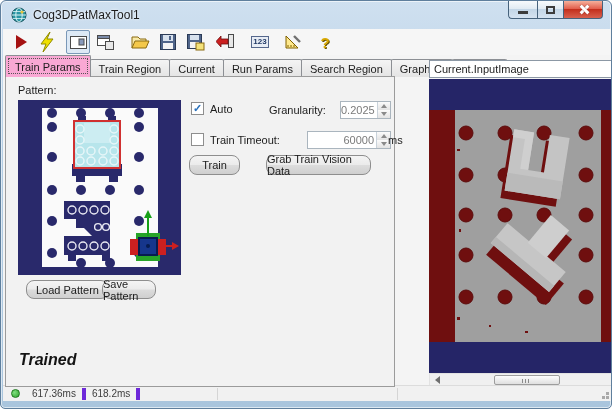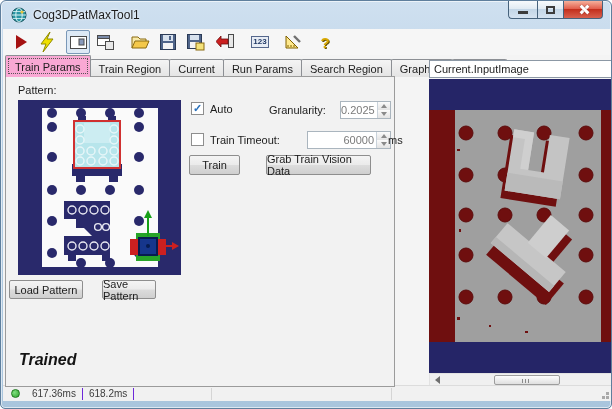--- a/index.html
+++ b/index.html
@@ -38,21 +38,21 @@
   
   .tabstrip { position:absolute; left:0; top:26px; right:0; height:22px; display:flex; align-items:flex-end; }
   .tab { height:18px; margin-right:0; padding:0 8px; font-size:11px; color:#1c1c1c; display:flex; align-items:center;
          background:linear-gradient(#f4f4f4,#e4e4e4); border:1px solid #8c8f94; border-bottom:none; border-radius:2px 2px 0 0; margin-left:-1px; }
   .tab.selected { height:22px; background:#f9a8d4; position:relative; z-index:3; padding:0 9px; outline:1px dotted #555; outline-offset:-4px; margin-left:2px; }
   
   .main { position:absolute; left:0; top:48px; right:0; height:308px; }
   .left-panel { position:absolute; left:2px; top:-1px; width:390px; height:311px; background:#f2f2f2; border:1px solid #9b9b9b; z-index:2; }
   .lbl { position:absolute; font-size:11px; color:#1c1c1c; }
   .pattern-box { position:absolute; left:12px; top:23px; width:163px; height:175px; }
-  .btn { position:absolute; font-size:11px; color:#1c1c1c; background:linear-gradient(#f4f4f4,#ebebeb 48%,#dcdcdc 52%,#cfcfcf); border:1px solid #8e8e8e; border-radius:2px; display:flex; align-items:center; justify-content:center; }
+  .btn { position:absolute; font-size:11px; color:#1c1c1c; background:linear-gradient(#f4f4f4,#ebebeb 48%,#dcdcdc 52%,#cfcfcf); border:1px solid #8e8e8e; border-radius:8px; display:flex; align-items:center; justify-content:center; }
   .checkbox { position:absolute; width:13px; height:13px; background:#fff; border:1px solid #8e8e8e; font-size:11px; line-height:11px; text-align:center; }
   .checkbox.checked::after { content:"✓"; color:#2a71bc; font-weight:bold; }
   .field { position:absolute; height:18px; background:#fff; border:1px solid #aab5be; display:flex; align-items:center;margin-left:8px; }
   .field .val { flex:1; text-align:right; font-size:11px; color:#7a7a7a; padding-right:2px; }
   .spin { width:14px; height:16px; display:flex; flex-direction:column; border-left:1px solid #c9d2da; }
   .spin div { flex:1; background:linear-gradient(#fbfbfb,#e3e3e3); display:flex; align-items:center; justify-content:center; }
   .spin .up::after { content:""; border-left:3px solid transparent; border-right:3px solid transparent; border-bottom:4px solid #8a8a8a; }
   .spin .dn::after { content:""; border-left:3px solid transparent; border-right:3px solid transparent; border-top:4px solid #8a8a8a; }
   .trained { position:absolute; left:13px; top:274px; font-size:16px; font-weight:bold; font-style:italic; color:#141414; }
   
@@ -70,21 +70,21 @@
   .arr-dn { left:0; bottom:0; width:14px; height:15px; } .arr-dn::after { border-left:4px solid transparent; border-right:4px solid transparent; border-top:5px solid #6f6f6f; }
   .arr-lf { left:0; top:0; width:15px; height:12px; } .arr-lf::after { border-top:4px solid transparent; border-bottom:4px solid transparent; border-right:5px solid #6f6f6f; }
   .arr-rt { right:0; top:0; width:15px; height:12px; } .arr-rt::after { border-top:4px solid transparent; border-bottom:4px solid transparent; border-left:5px solid #6f6f6f; }
   .vthumb { position:absolute; left:1px; top:90px; width:12px; height:100px; background:linear-gradient(90deg,#fdfdfd,#dfdfdf); border:1px solid #9d9d9d; border-radius:2px; }
   .vthumb::after { content:""; position:absolute; left:3px; top:46px; width:6px; height:1px; background:#8a8a8a; box-shadow:0 3px 0 #8a8a8a,0 6px 0 #8a8a8a; }
   .hthumb { position:absolute; left:64px; top:1px; width:66px; height:10px; background:linear-gradient(#fdfdfd,#dfdfdf); border:1px solid #9d9d9d; border-radius:2px; }
   .hthumb::after { content:""; position:absolute; top:3px; left:30px; width:1px; height:4px; background:#8a8a8a; box-shadow:3px 0 0 #8a8a8a,-3px 0 0 #8a8a8a; }
   
   .statusbar { position:absolute; left:0; top:356px; right:0; height:16px; background:#f1f1f1; border-top:1px solid #dcdcdc; display:flex; align-items:center; font-size:10px; color:#3c3c3c; }
   .sb-dot { width:9px; height:9px; border-radius:50%; background:radial-gradient(circle at 35% 35%,#7fe07f,#2da32d); border:1px solid #1f7a1f; margin:0 6px 0 8px; }
-  .sb-cell { padding:0 6px; border-right:1px solid #6d28d9; height:12px; line-height:12px; }
+  .sb-cell { padding:0 6px; border-right:4px solid #6d28d9; height:12px; line-height:12px; }
   .sb-gap { border-right:1px solid #d5d5d5; height:12px; }
   .sb-grip { position:absolute; right:2px; bottom:2px; width:10px; height:10px; }
   .sb-grip::after { content:""; position:absolute; right:0; bottom:0; width:3px; height:3px; background:#a9a9a9; box-shadow:-4px 0 0 #a9a9a9,0 -4px 0 #a9a9a9; }
 </style>
 </head>
 <body>
 
 <div class="window">
 
   <div class="titlebar">
@@ -268,21 +268,21 @@
               <rect x="121" y="138" width="18" height="17" fill="#16368C" stroke="#071C50" stroke-width="2"></rect>
               <circle cx="130" cy="146" r="2" fill="#071C50"></circle>
               <line x1="130" y1="136" x2="130" y2="116" stroke="#18A018" stroke-width="2"></line>
               <polygon points="130,110 126,118 134,118" fill="#18A018"></polygon>
               <line x1="142" y1="146" x2="156" y2="146" stroke="#CC2020" stroke-width="2"></line>
               <polygon points="161,146 154,142 154,150" fill="#CC2020"></polygon>
             </g>
           </svg>
         </div>
 
-        <div class="btn" style="left:3px;top:203px;width:74px;height:19px">Load Pattern</div>
+        <div class="btn" style="left:20px;top:203px;width:83px;height:19px">Load Pattern</div>
         <div class="btn" style="left:96px;top:203px;width:54px;height:19px">Save Pattern</div>
 
         <div class="checkbox checked" style="left:185px;top:25px"></div>
         <span class="lbl" style="left:204px;top:26px">Auto</span>
 
         <span class="lbl" style="left:263px;top:27px">Granularity:</span>
         <div class="field" style="left:326px;top:24px;width:51px">
           <span class="val">0.2025</span>
           <span class="spin">
               <div class="up"></div>

